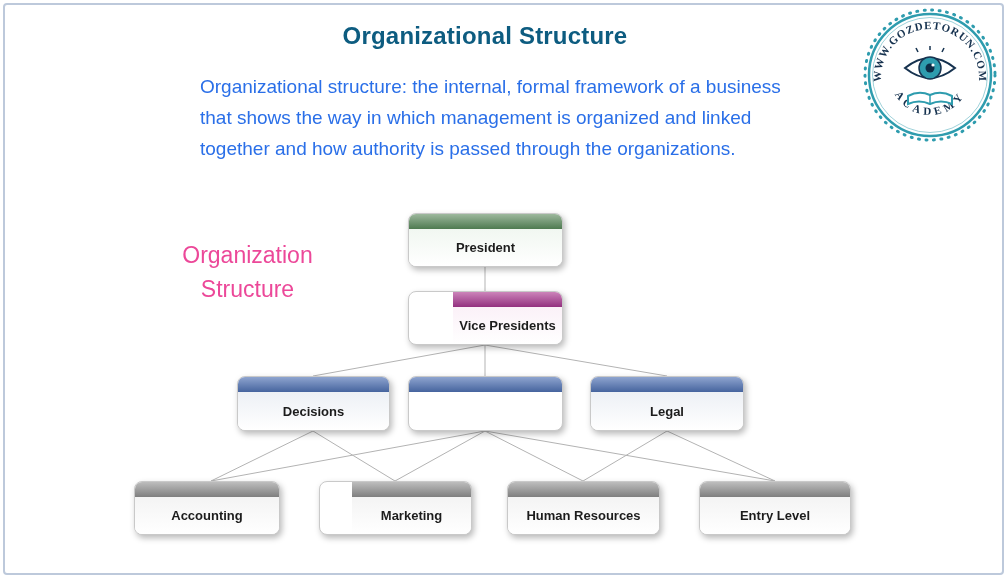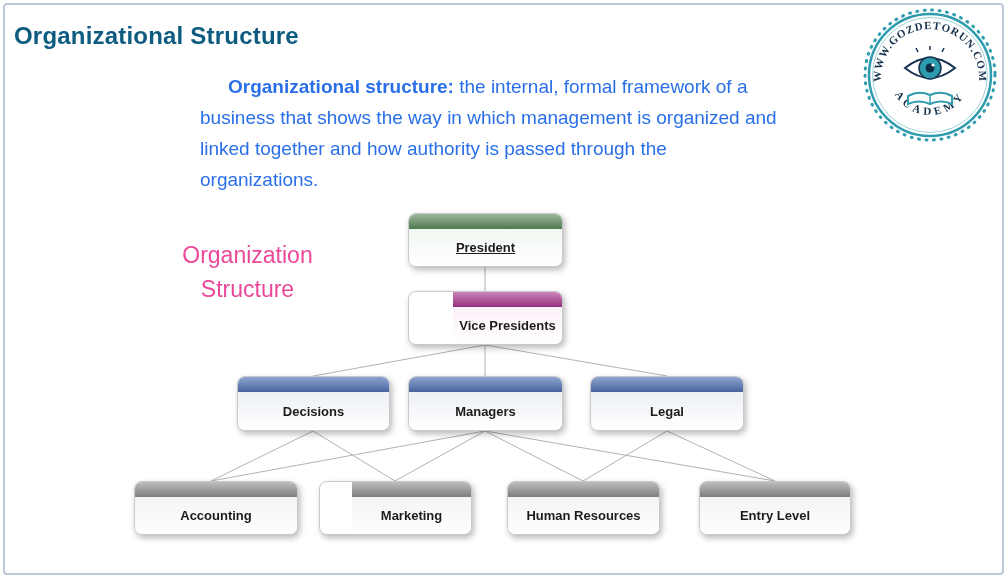--- a/index.html
+++ b/index.html
@@ -1,38 +1,38 @@
 <!DOCTYPE html>
 <html><head>
 <meta charset="utf-8">
 <style>
   * { margin:0; padding:0; box-sizing:border-box; }
   html,body { width:1007px; height:578px; background:#f2f2f2; font-family:"Liberation Sans", sans-serif; }
   .canvas { position:relative; width:1007px; height:578px; background:#fff; overflow:hidden; }
   .slide { position:absolute; inset:3px; border:2px solid #bdc9db; border-radius:4px; background:#fff; }
 
-  .title { position:absolute; top:22px; left:14px; width:970px; text-align:left;
+  .title { position:absolute; top:22px; left:0; width:970px; text-align:center;
            font-size:24px; font-weight:bold; color:#0d5c80; letter-spacing:.2px; }
 
   .definition { position:absolute; left:200px; top:71px; width:585px;
                 font-size:19px; line-height:31px; color:#2a6fe8; }
-  .definition b { font-weight:bold;margin-left:28px; }
+  .definition b { font-weight:normal; }
 
   .side-label { position:absolute; left:150px; top:218px; width:195px; text-align:center;
                 font-size:23px; line-height:34px; color:#ec4899;margin-top:20px; }
 
   
   .node { position:absolute; border-radius:8px; border:1px solid #c9c9c9; background:#fff;
           overflow:hidden; box-shadow:2px 3px 6px rgba(0,0,0,0.28); z-index:2; }
   .node-header { height:15px; }
   .node-body { display:flex; align-items:center; justify-content:center;
                height:calc(100% - 15px); font-size:13px; font-weight:bold; color:#1c1c1c; }
 
   .hdr-green  { background:linear-gradient(#9db89d, #4e7a50); }
-  .body-green { background:linear-gradient(#f1f7f1, #ffffff);text-decoration:underline; }
+  .body-green { background:linear-gradient(#f1f7f1, #ffffff); }
   .hdr-pink   { background:linear-gradient(#cc84ba, #93307f); }
   .body-pink  { background:linear-gradient(#fbf1f8, #ffffff); }
   .hdr-blue   { background:linear-gradient(#8ea4cf, #46649e); }
   .body-blue  { background:linear-gradient(#edf0f5, #ffffff);text-align:center; }
   .hdr-gray   { background:linear-gradient(#bdbdbd, #7f7f7f); }
   .body-gray  { background:linear-gradient(#f4f4f4, #ffffff); }
 
   .lines { position:absolute; left:0; top:0; width:1007px; height:578px; z-index:1; }
   .lines line { stroke:#b3b3b3; stroke-width:1; }
 
@@ -81,29 +81,28 @@
     <div class="node-body body-pink">Vice Presidents</div>
   </div>
 
   <div class="node" style="left:237px; top:376px; width:153px; height:55px;">
     <div class="node-header hdr-blue"></div>
     <div class="node-body body-blue">Decisions</div>
   </div>
 
   <div class="node" style="left:408px; top:376px; width:155px; height:55px;">
     <div class="node-header hdr-blue"></div>
-    <div class="node-body body-blue">Managers</div>
   </div>
 
   <div class="node" style="left:590px; top:376px; width:154px; height:55px;">
     <div class="node-header hdr-blue"></div>
     <div class="node-body body-blue">Legal</div>
   </div>
 
-  <div class="node" style="left:134px; top:481px; width:164px; height:54px;">
+  <div class="node" style="left:134px; top:481px; width:146px; height:54px;">
     <div class="node-header hdr-gray"></div>
     <div class="node-body body-gray">Accounting</div>
   </div>
 
   <div class="node" style="left:319px; top:481px; width:153px; height:54px;padding-left:32px;">
     <div class="node-header hdr-gray"></div>
     <div class="node-body body-gray">Marketing</div>
   </div>
 
   <div class="node" style="left:507px; top:481px; width:153px; height:54px;">

